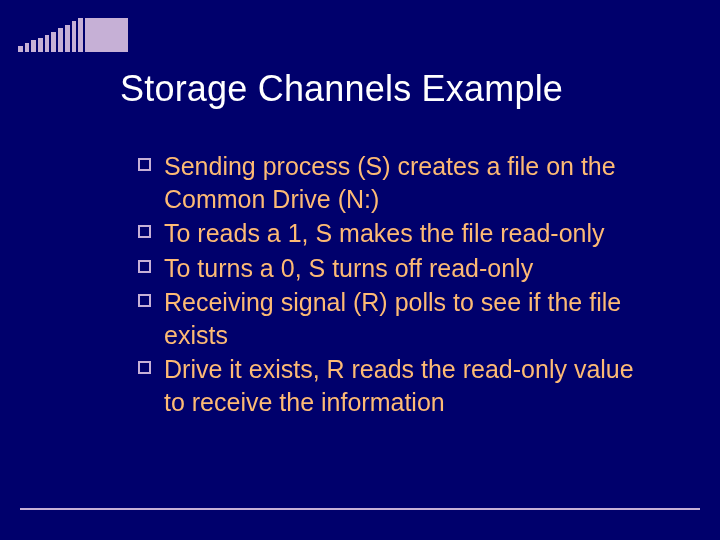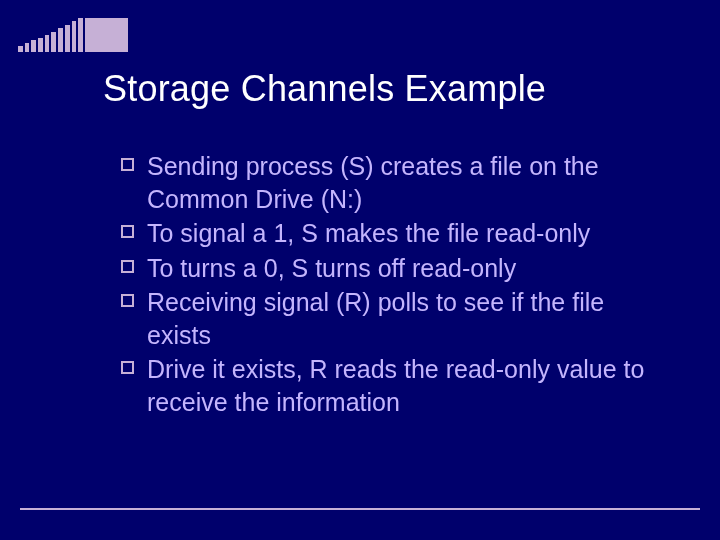--- a/index.html
+++ b/index.html
@@ -42,35 +42,35 @@
   .decoration .bars span:nth-child(10){height:100%}
   .decoration .block {
     width: 40%;
     height: 100%;
     background: #c6b0d6;
     margin-left: 2px;
   }
   .slide {
     position: absolute;
     top: 68px;
-    left: 103px;
+    left: 120px;
     right: 60px;
   }
   .title {
     font-size: 36px;
     font-weight: normal;
     color: #fff;
     margin-bottom: 40px;
     letter-spacing: 0.2px;
   }
   .bullets {
     list-style: none;
     font-size: 25px;
     line-height: 1.3;
-    color: #c4b5fd;
+    color: #fdba74;
     padding-left: 18px;
   }
   .bullets li {
     position: relative;
     padding-left: 26px;
     margin-bottom: 2px;
   }
   .bullets li::before {
     content: "";
     position: absolute;
@@ -106,20 +106,20 @@
       <span></span>
       <span></span>
   </div>
   <div class="block"></div>
 </div>
 
 <div class="slide">
   <h1 class="title">Storage Channels Example</h1>
   <ul class="bullets">
     <li>Sending process (S) creates a file on the Common Drive (N:)</li>
-    <li>To signal a 1, S makes the file read-only</li>
+    <li>To reads a 1, S makes the file read-only</li>
     <li>To turns a 0, S turns off read-only</li>
     <li>Receiving signal (R) polls to see if the file exists</li>
     <li>Drive it exists, R reads the read-only value to receive the information</li>
   </ul>
 </div>
 
 <div class="footer-line"></div>
 
 </body></html>

